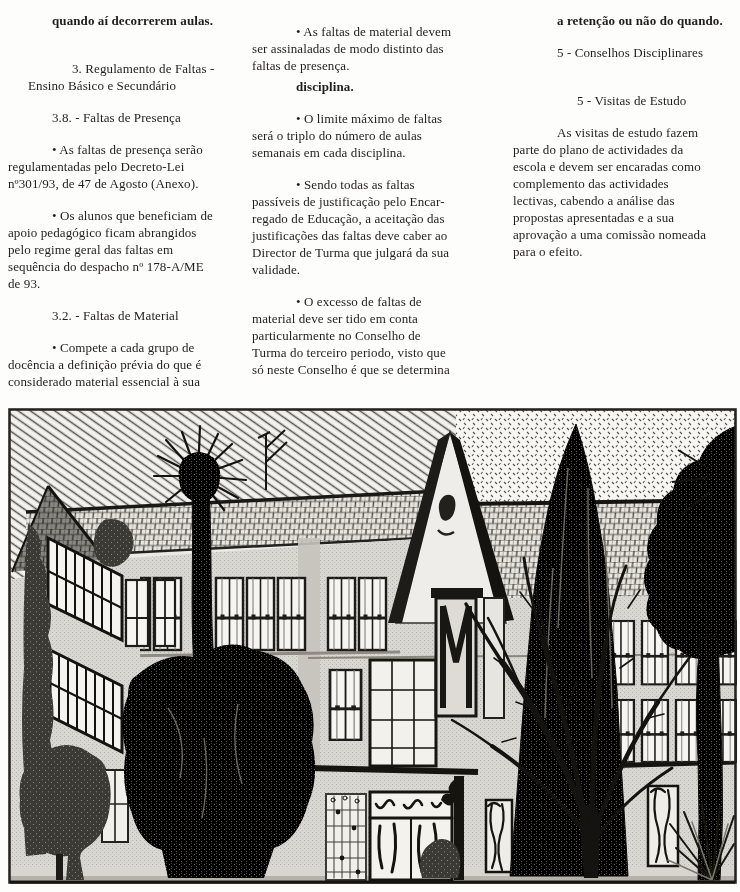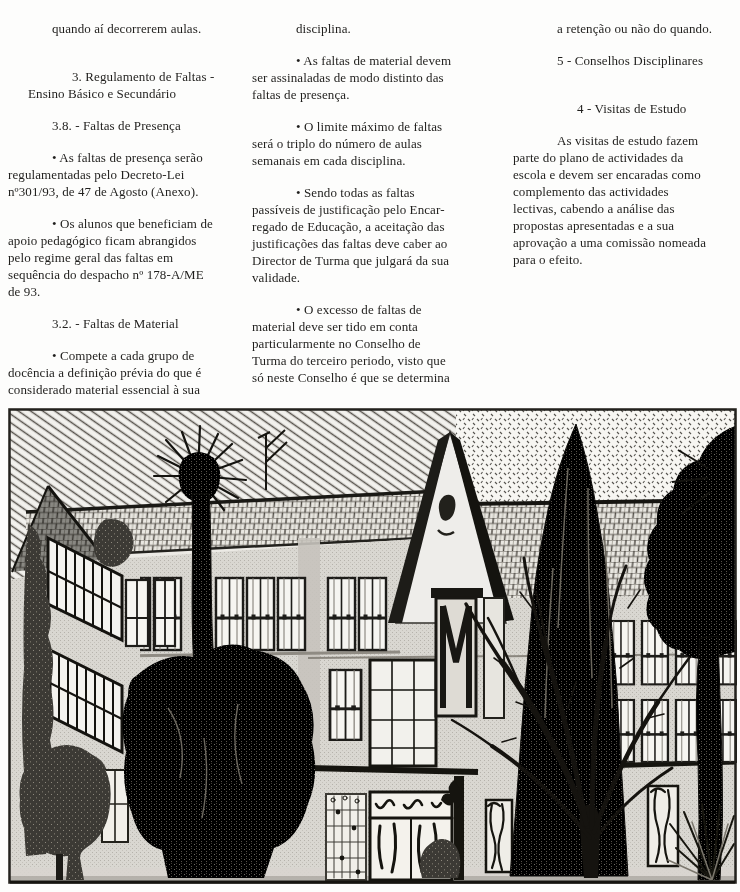--- a/index.html
+++ b/index.html
@@ -5,21 +5,21 @@
   html,body{margin:0;padding:0;background:#ffffff;}
   #page{
     position:relative;width:740px;height:892px;background:#fdfdfc;overflow:hidden;
     font-family:"Liberation Serif","DejaVu Serif",serif;color:#1f1e1c;
   }
   .col{position:absolute;top:8px;}
   .blk{
     margin:15px 0 0 0;font-size:13px;line-height:17px;
     text-indent:44px;white-space:pre;letter-spacing:.1px;
   }
-  .blk.first{margin-top:12px;}
+  .blk.first{margin-top:4px;font-weight:bold;}
   .blk.gap-lg{margin-top:31px;margin-left:20px;}
   figure#illustration{
     position:absolute;left:8px;top:408px;width:729px;height:476px;margin:0;
   }
   figure#illustration svg{display:block;width:729px;height:476px;}
 </style>
 </head>
 <body>
 
 <div id="page">
@@ -37,44 +37,44 @@
 pelo regime geral das faltas em
 sequência do despacho nº 178-A/ME
 de 93.</p>
     <p class="blk">3.2. - Faltas de Material</p>
     <p class="blk">• Compete a cada grupo de
 docência a definição prévia do que é
 considerado material essencial à sua</p>
   </div>
 
   <div class="col" style="left:252px;width:240px">
-    <p class="blk first">disciplina.</p>
     <p class="blk">• As faltas de material devem
 ser assinaladas de modo distinto das
 faltas de presença.</p>
+    <p class="blk first">disciplina.</p>
     <p class="blk">• O limite máximo de faltas
 será o triplo do número de aulas
 semanais em cada disciplina.</p>
     <p class="blk">• Sendo todas as faltas
 passíveis de justificação pelo Encar-
 regado de Educação, a aceitação das
 justificações das faltas deve caber ao
 Director de Turma que julgará da sua
 validade.</p>
     <p class="blk">• O excesso de faltas de
 material deve ser tido em conta
 particularmente no Conselho de
 Turma do terceiro periodo, visto que
 só neste Conselho é que se determina</p>
   </div>
 
   <div class="col" style="left:513px;width:226px">
     <p class="blk first">a retenção ou não do quando.</p>
     <p class="blk">5 - Conselhos Disciplinares</p>
-    <p class="blk gap-lg">4 - Visitas de Estudo</p>
+    <p class="blk gap-lg">5 - Visitas de Estudo</p>
     <p class="blk">As visitas de estudo fazem
 parte do plano de actividades da
 escola e devem ser encaradas como
 complemento das actividades
 lectivas, cabendo a análise das
 propostas apresentadas e a sua
 aprovação a uma comissão nomeada
 para o efeito.</p>
   </div>
 

